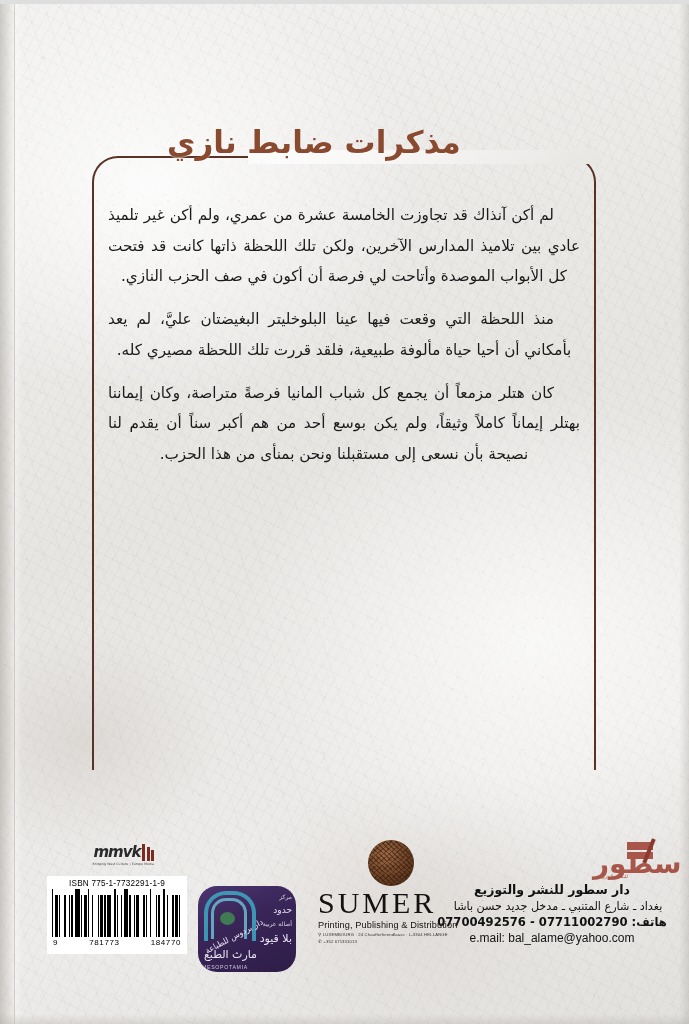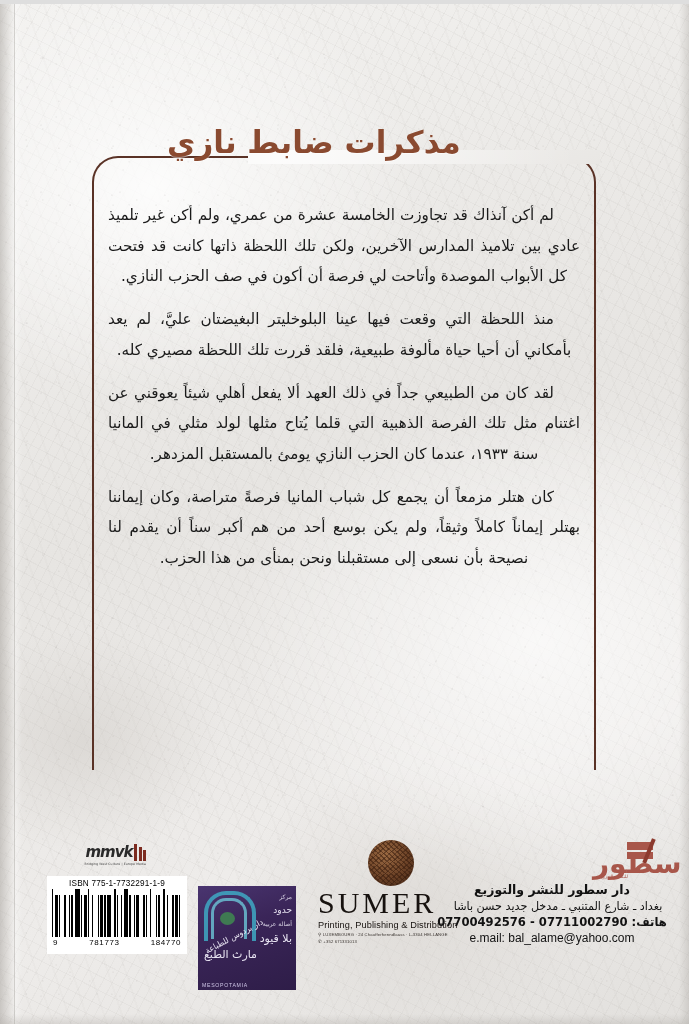--- a/index.html
+++ b/index.html
@@ -152,21 +152,21 @@
     position: absolute;
     left: 0;
     bottom: 0;
     width: 689px;
     height: 190px;
   }
 
   
   .mmvk {
     position: absolute;
-    left: 60px;
+    left: 68px;
     top: 6px;
     width: 86px;
     height: 30px;
   }
   .mmvk-marks {
     display: flex;
     align-items: flex-end;
     gap: 1.5px;
     height: 17px;
   }
@@ -232,23 +232,24 @@
     margin-top: 1px;
     letter-spacing: 0.6px;
   }
 
   
   .meso {
     position: absolute;
     left: 198px;
     top: 48px;
     width: 98px;
-    height: 104px;
+    height: 86px;
     background: linear-gradient(160deg, #4a3570 0%, #3a2558 40%, #2e1d48 100%);
     overflow: hidden;
+    border-radius: 19px;
   }
   .meso-arc {
     position: absolute;
     left: 6px; top: 5px;
     width: 44px; height: 46px;
     border: 4px solid #3fa9c4;
     border-bottom: none;
     border-radius: 22px 22px 0 0;
     opacity: 0.85;
   }
@@ -428,21 +429,20 @@
   <div class="frame"></div>
   <div class="frame-top-mask"></div>
 
   <div class="title">
     <span class="title-inner">مذكرات ضابط نازي</span>
   </div>
 
   <div class="body">
     <p>لم أكن آنذاك قد تجاوزت الخامسة عشرة من عمري، ولم أكن غير تلميذ عادي بين تلاميذ المدارس الآخرين، ولكن تلك اللحظة ذاتها كانت قد فتحت كل الأبواب الموصدة وأتاحت لي فرصة أن أكون في صف الحزب النازي.</p>
     <p>منذ اللحظة التي وقعت فيها عينا البلوخليتر البغيضتان عليَّ، لم يعد بأمكاني أن أحيا حياة مألوفة طبيعية، فلقد قررت تلك اللحظة مصيري كله.</p>
-    <p>لقد كان من الطبيعي جداً في ذلك العهد ألا يفعل أهلي شيئاً يعوقني عن اغتنام مثل تلك الفرصة الذهبية التي قلما يُتاح مثلها لولد مثلي في المانيا سنة ١٩٣٣، عندما كان الحزب النازي يومئ بالمستقبل المزدهر.</p>
     <p>كان هتلر مزمعاً أن يجمع كل شباب المانيا فرصةً متراصة، وكان إيماننا بهتلر إيماناً كاملاً وثيقاً، ولم يكن بوسع أحد من هم أكبر سناً أن يقدم لنا نصيحة بأن نسعى إلى مستقبلنا ونحن بمنأى من هذا الحزب.</p>
   </div>
 
   <div class="footer">
 
     <div class="mmvk">
       <div class="mmvk-marks">
         <span class="mmvk-bar b1"></span>
         <span class="mmvk-bar b2"></span>
         <span class="mmvk-bar b3"></span>

